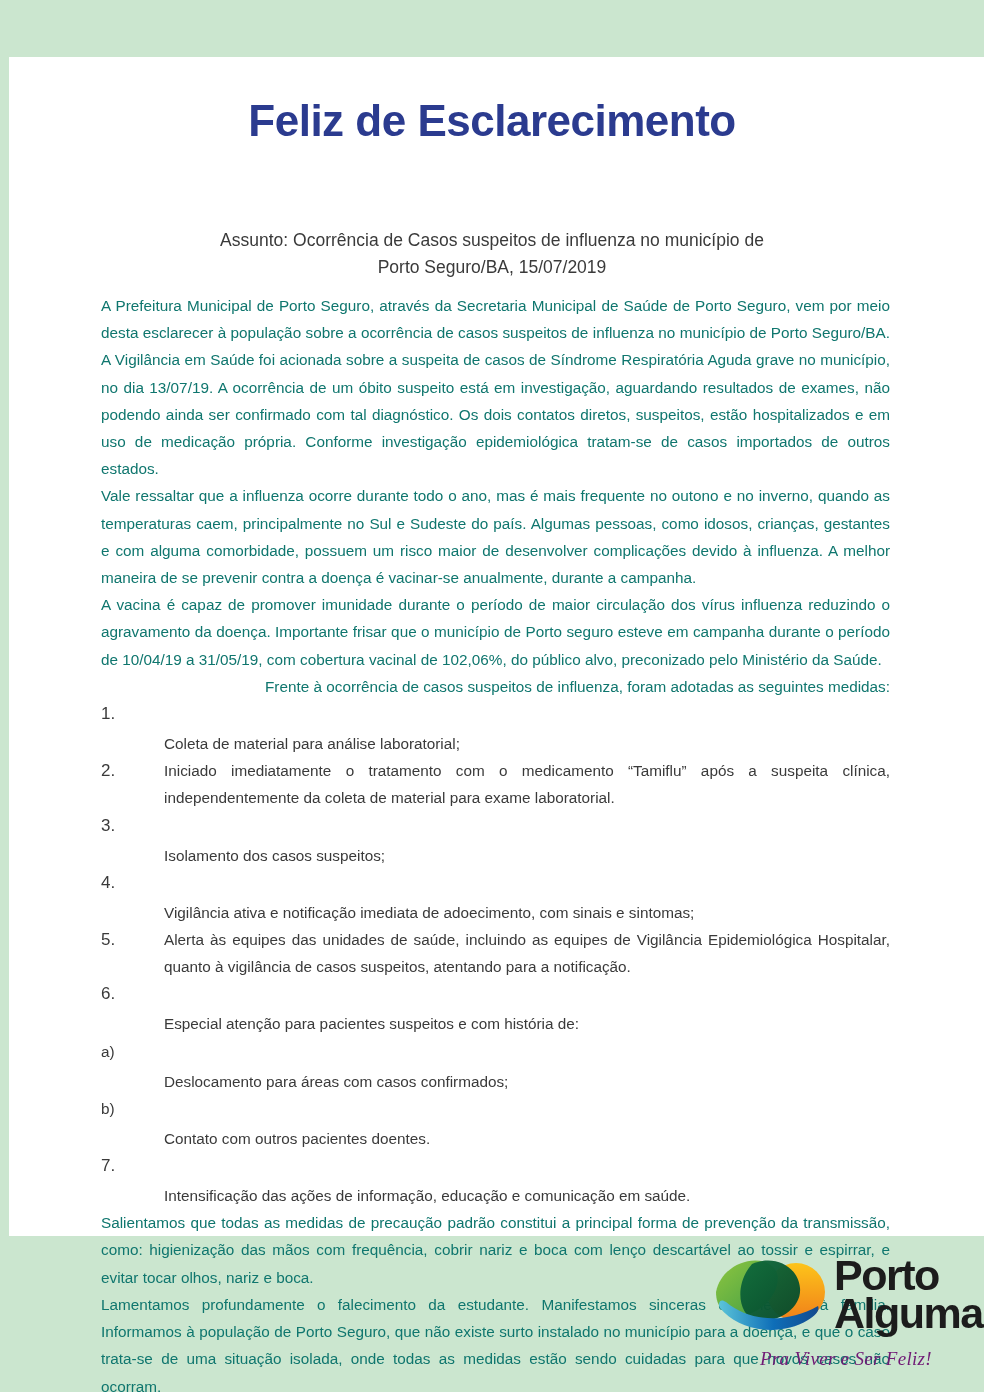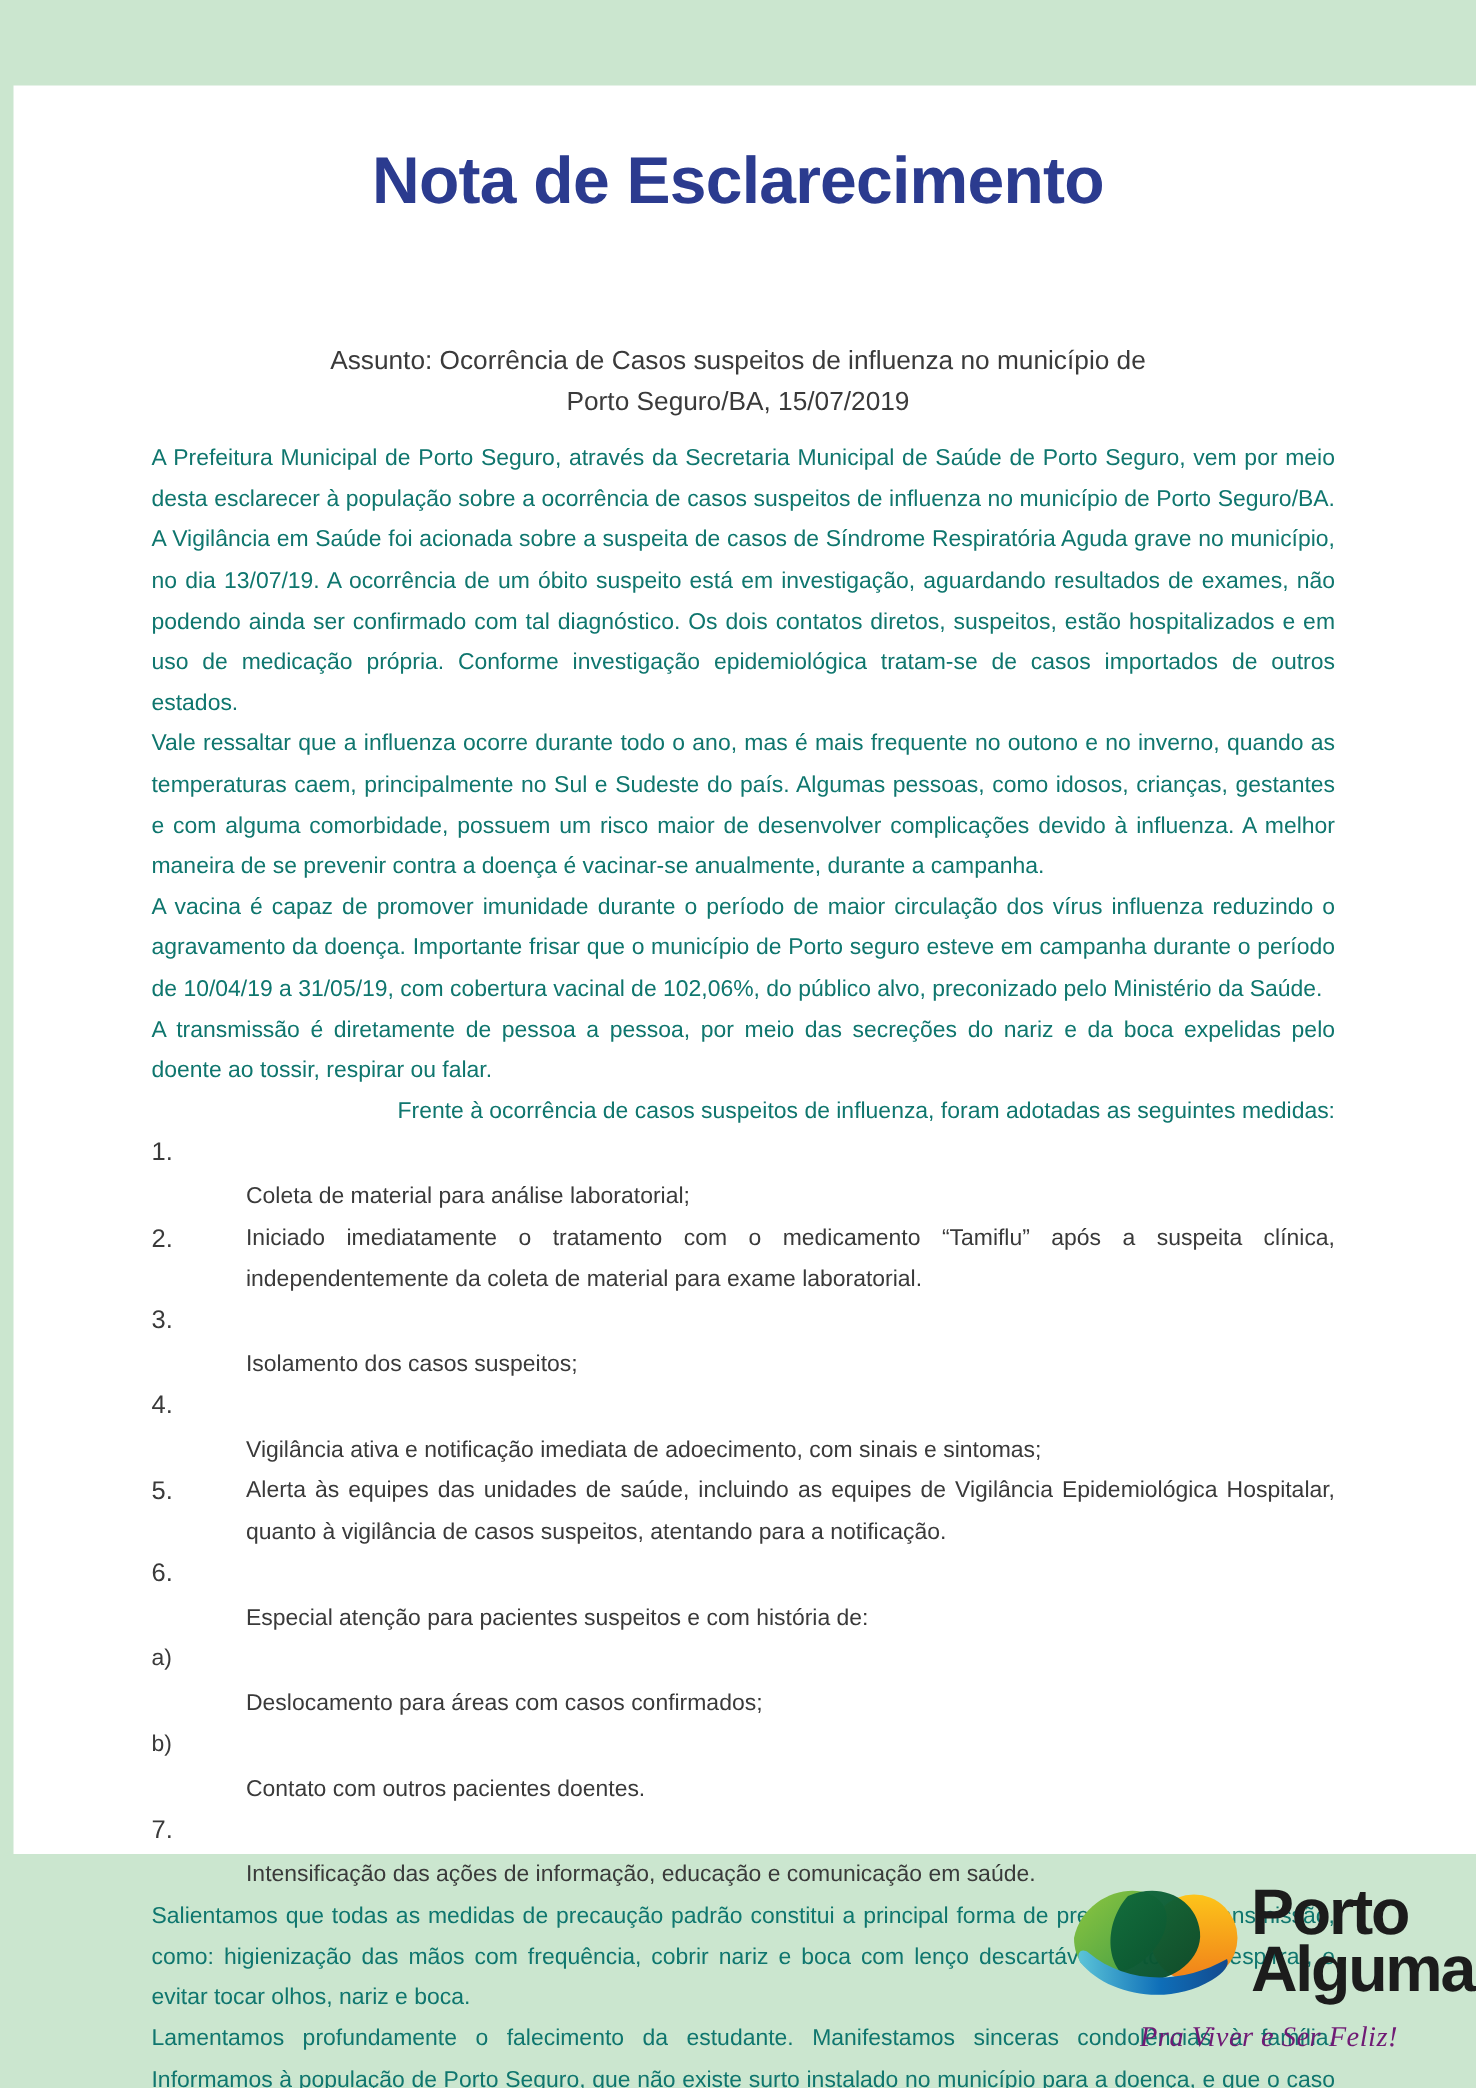--- a/index.html
+++ b/index.html
@@ -150,33 +150,32 @@
 </style>
 </head>
 <body>
 
 <div class="page">
 
   <div class="band-top"></div>
   <div class="edge-left"></div>
   <div class="band-bottom"></div>
 
-  <div class="doc-title">Nota de Esclarecimento</div>
+  <div class="doc-title">Feliz de Esclarecimento</div>
 
   <div class="subject">
     <div>Assunto: Ocorrência de Casos suspeitos de influenza no município de</div>
     <div>Porto Seguro/BA, 15/07/2019</div>
   </div>
 
   <div class="body-block">
 
     <p class="para">A Prefeitura Municipal de Porto Seguro, através da Secretaria Municipal de Saúde de Porto Seguro, vem por meio desta esclarecer à população sobre a ocorrência de casos suspeitos de influenza no município de Porto Seguro/BA. A Vigilância em Saúde foi acionada sobre a suspeita de casos de Síndrome Respiratória Aguda grave no município, no dia 13/07/19. A ocorrência de um óbito suspeito está em investigação, aguardando resultados de exames, não podendo ainda ser confirmado com tal diagnóstico. Os dois contatos diretos, suspeitos, estão hospitalizados e em uso de medicação própria. Conforme investigação epidemiológica tratam-se de casos importados de outros estados.</p>
     <p class="para">Vale ressaltar que a influenza ocorre durante todo o ano, mas é mais frequente no outono e no inverno, quando as temperaturas caem, principalmente no Sul e Sudeste do país. Algumas pessoas, como idosos, crianças, gestantes e com alguma comorbidade, possuem um risco maior de desenvolver complicações devido à influenza. A melhor maneira de se prevenir contra a doença é vacinar-se anualmente, durante a campanha.</p>
     <p class="para">A vacina é capaz de promover imunidade durante o período de maior circulação dos vírus influenza reduzindo o agravamento da doença. Importante frisar que o município de Porto seguro esteve em campanha durante o período de 10/04/19 a 31/05/19, com cobertura vacinal de 102,06%, do público alvo, preconizado pelo Ministério da Saúde.</p>
-    <p class="para">A transmissão é diretamente de pessoa a pessoa, por meio das secreções do nariz e da boca expelidas pelo doente ao tossir, respirar ou falar.</p>
     <p class="para nojust">Frente à ocorrência de casos suspeitos de influenza, foram adotadas as seguintes medidas:</p>
 
     <div class="item-row">
       <div class="item-num">1.</div>
       <div class="item-text nojust">Coleta de material para análise laboratorial;</div>
     </div>
     <div class="item-row">
       <div class="item-num">2.</div>
       <div class="item-text">Iniciado imediatamente o tratamento com o medicamento “Tamiflu” após a suspeita clínica, independentemente da coleta de material para exame laboratorial.</div>
     </div>

